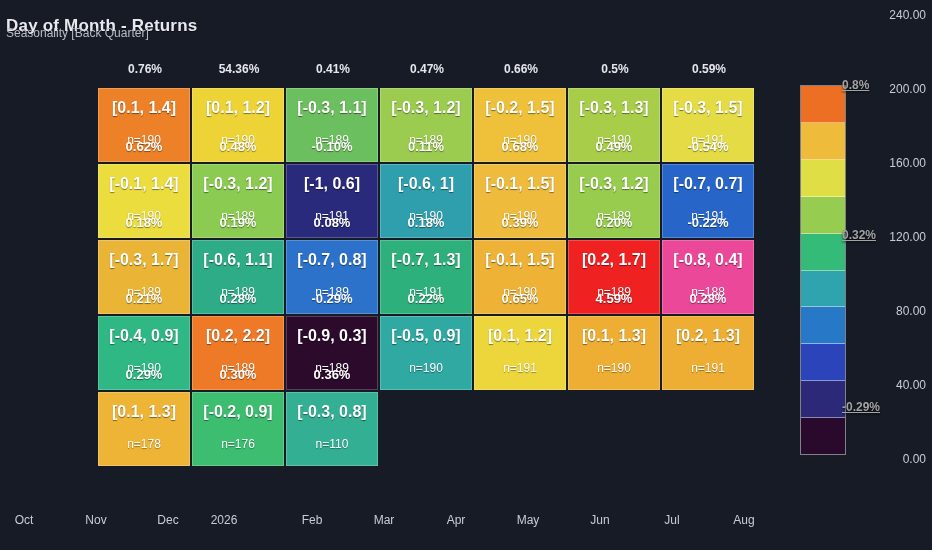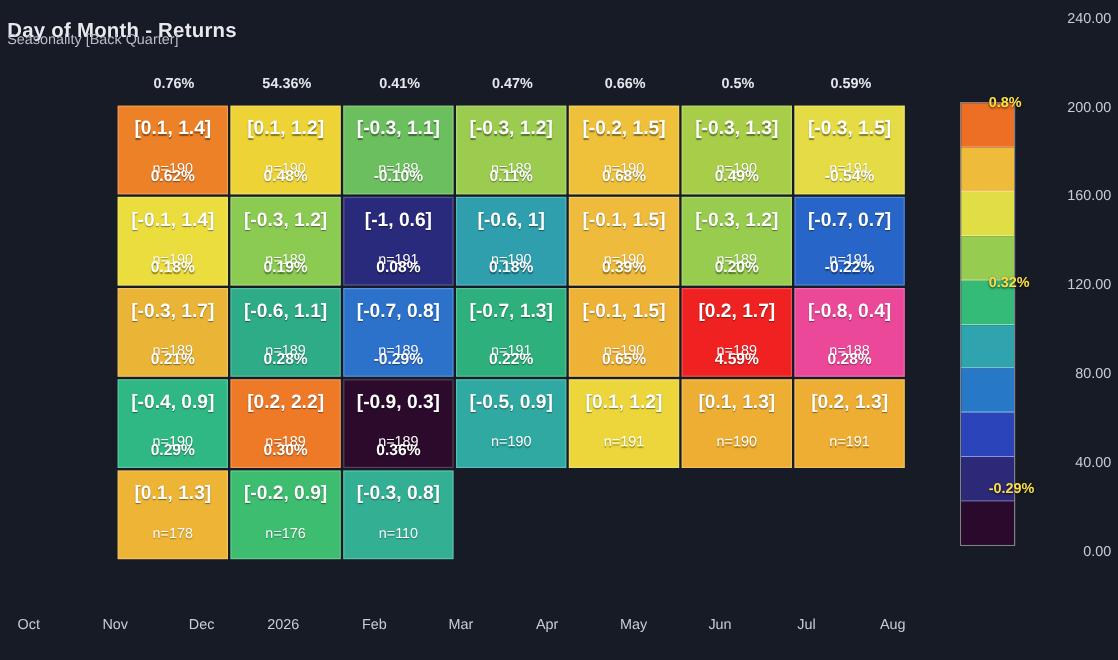--- a/index.html
+++ b/index.html
@@ -65,24 +65,25 @@
   
   .cbar{
     position:absolute; left:800px; top:85px;
     width:46px; height:370px;
     border:1px solid rgba(255,255,255,.45);
     display:flex; flex-direction:column;
   }
   .cband{ flex:1 1 0; border-bottom:1px solid rgba(255,255,255,.45); }
   .cband:last-child{ border-bottom:none; }
   .clabel{
-    position:absolute; left:824px;
-    font-size:12px; font-weight:bold; color:#fde047;
+    position:absolute; left:842px;
+    font-size:12px; font-weight:bold; color:#a3a3a3;
     white-space:nowrap;
     text-shadow:0 1px 2px rgba(0,0,0,.8);
+    text-decoration:underline;
   }
 
   
   .yaxis{ position:absolute; right:6px; top:0; width:70px; height:470px; }
   .ytick{
     position:absolute; right:0; width:70px; text-align:right;
     font-size:12px; color:#c9ccd6; white-space:nowrap;
   }
 
   
@@ -297,21 +298,21 @@
       <div class="ytick" style="top: 156px;">160.00</div>
       <div class="ytick" style="top: 230px;">120.00</div>
       <div class="ytick" style="top: 304px;">80.00</div>
       <div class="ytick" style="top: 378px;">40.00</div>
       <div class="ytick" style="top: 452px;">0.00</div>
     </div>
   <div class="xaxis" id="xaxis">
       <div class="xtick" style="left: 24px;">Oct</div>
       <div class="xtick" style="left: 96px;">Nov</div>
       <div class="xtick" style="left: 168px;">Dec</div>
-      <div class="xtick" style="left: 236px;">2026</div>
+      <div class="xtick" style="left: 224px;">2026</div>
       <div class="xtick" style="left: 312px;">Feb</div>
       <div class="xtick" style="left: 384px;">Mar</div>
       <div class="xtick" style="left: 456px;">Apr</div>
       <div class="xtick" style="left: 528px;">May</div>
       <div class="xtick" style="left: 600px;">Jun</div>
       <div class="xtick" style="left: 672px;">Jul</div>
       <div class="xtick" style="left: 744px;">Aug</div>
       <div class="xtick" style="left: 808px; margin-top: 40px;">Sep</div>
     </div>
 

